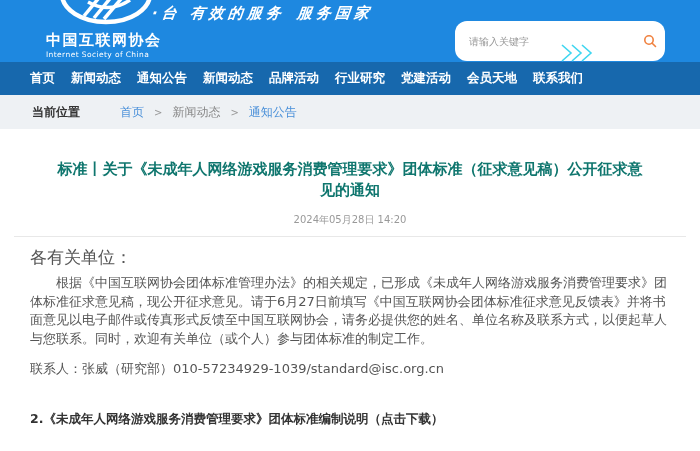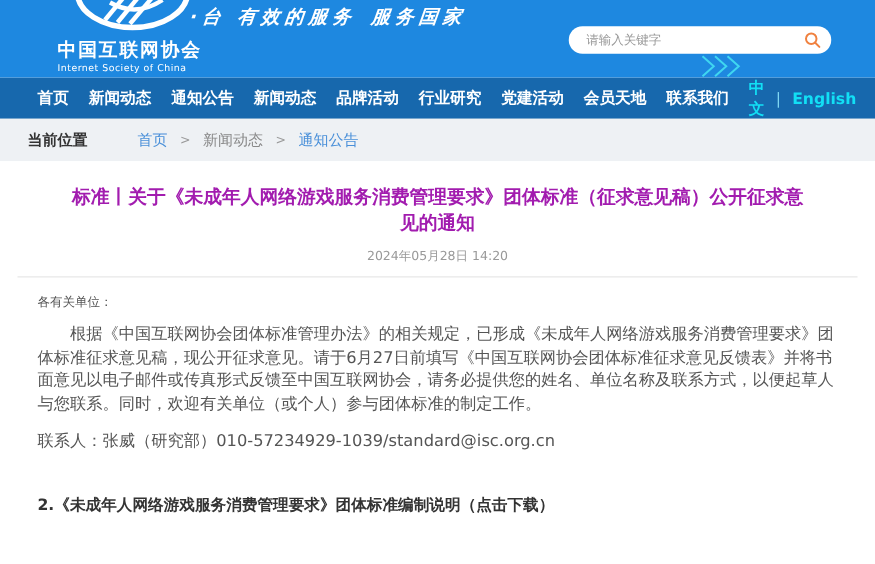--- a/index.html
+++ b/index.html
@@ -14,21 +14,21 @@
     position:relative; height:62px; background:#1e88e0;
   }
   .logo-block { position:absolute; left:18px; top:0; width:130px;margin-left:28px; }
   .logo-mark { display:block; margin-left:8px; }
   .org-cn { font-size:15px; font-weight:bold; color:#fff; letter-spacing:1.5px; line-height:1.1; }
   .org-en { font-size:7.5px; color:#fff; letter-spacing:0.4px; margin-top:1px; }
   .slogan { position:absolute; color:#fff; font-size:15px; font-weight:bold; font-style:italic; letter-spacing:4px; transform:skewX(-6deg); white-space:nowrap; }
   .slogan-left { left:152px; top:4px; }
   .slogan-right { left:297px; top:4px; }
   .search-pill {
-    position:absolute; right:35px; top:21px; width:210px; height:22px;
+    position:absolute; right:35px; top:21px; width:210px; height:40px;
     background:#fff; border-radius:12px; display:flex; align-items:center;
     padding:0 8px 0 12px;
   }
   .search-pill input {
     border:none; outline:none; flex:1; font-size:10px; color:#666;
     background:transparent; font-family:inherit; min-width:0;
   }
   .search-pill input::placeholder { color:#999; }
   .search-icon { display:flex; align-items:center; cursor:pointer; }
   .chevrons { position:absolute; right:98px; top:44px; }
@@ -40,36 +40,36 @@
   .nav-item {
     color:#fff; font-size:12.5px; font-weight:bold; text-decoration:none;
     margin-right:16px; white-space:nowrap; cursor:pointer;
   }
   .lang { margin-left:auto; display:flex; align-items:center; font-size:12.5px; font-weight:bold; }
   .lang a { color:#12dff5; text-decoration:none; cursor:pointer; }
   .lang .divider { color:#7fd6f2; margin:0 9px; font-weight:normal; }
   
   .breadcrumb-bar {
     height:34px; background:#eef1f4; display:flex; align-items:center;
-    padding:0 22px; font-size:12px;
+    padding:0 32px; font-size:12px;
   }
   .bc-label { color:#333; font-weight:bold; margin-right:40px; }
   .bc-link { color:#4a90d9; text-decoration:none; cursor:pointer; }
   .bc-sep { color:#999; margin:0 10px; font-size:10px; }
   .bc-mid { color:#888; text-decoration:none; cursor:pointer; }
   
   .content { background:#fff; padding:18px 14px 0; }
   .title {
-    font-size:15px; font-weight:bold; color:#a21caf; text-align:center;
-    margin:0 40px; line-height:1.4;
+    font-size:15px; font-weight:bold; color:#0f766e; text-align:center;
+    margin:12px 40px; line-height:1.4;
   }
   .date { text-align:center; font-size:10px; color:#999; margin-top:9px; }
   .rule { border:none; border-top:1px solid #e8e8e8; margin:9px 0 0; }
   .body-wrap { padding:0 16px; }
-  .salutation { font-size:10px; color:#555; margin:11px 0 0; line-height:19px; }
+  .salutation { font-size:17px; color:#555; margin:11px 0 0; line-height:19px; }
   .para { font-size:13px; color:#555; line-height:18.5px; margin:7px 0 0; }
   .indent { text-indent:2em; }
   .contact { margin-top:12px; }
   .attachments { margin-top:33px; }
   .att-label, .att-item {
     font-size:12.5px; font-weight:bold; color:#333; margin:0 0 9px; line-height:1.05;
   }
   .att-item { cursor:pointer; }
 </style>
 </head>
@@ -122,25 +122,20 @@
   <nav class="nav">
     <a class="nav-item">首页</a>
     <a class="nav-item">新闻动态</a>
     <a class="nav-item">通知公告</a>
     <a class="nav-item">新闻动态</a>
     <a class="nav-item">品牌活动</a>
     <a class="nav-item">行业研究</a>
     <a class="nav-item">党建活动</a>
     <a class="nav-item">会员天地</a>
     <a class="nav-item">联系我们</a>
-    <div class="lang">
-      <a>中文</a>
-      <span class="divider">|</span>
-      <a>English</a>
-    </div>
   </nav>
 
   <div class="breadcrumb-bar">
     <span class="bc-label">当前位置</span>
     <a class="bc-link">首页</a>
     <span class="bc-sep">&gt;</span>
     <a class="bc-mid">新闻动态</a>
     <span class="bc-sep">&gt;</span>
     <a class="bc-link">通知公告</a>
   </div>

